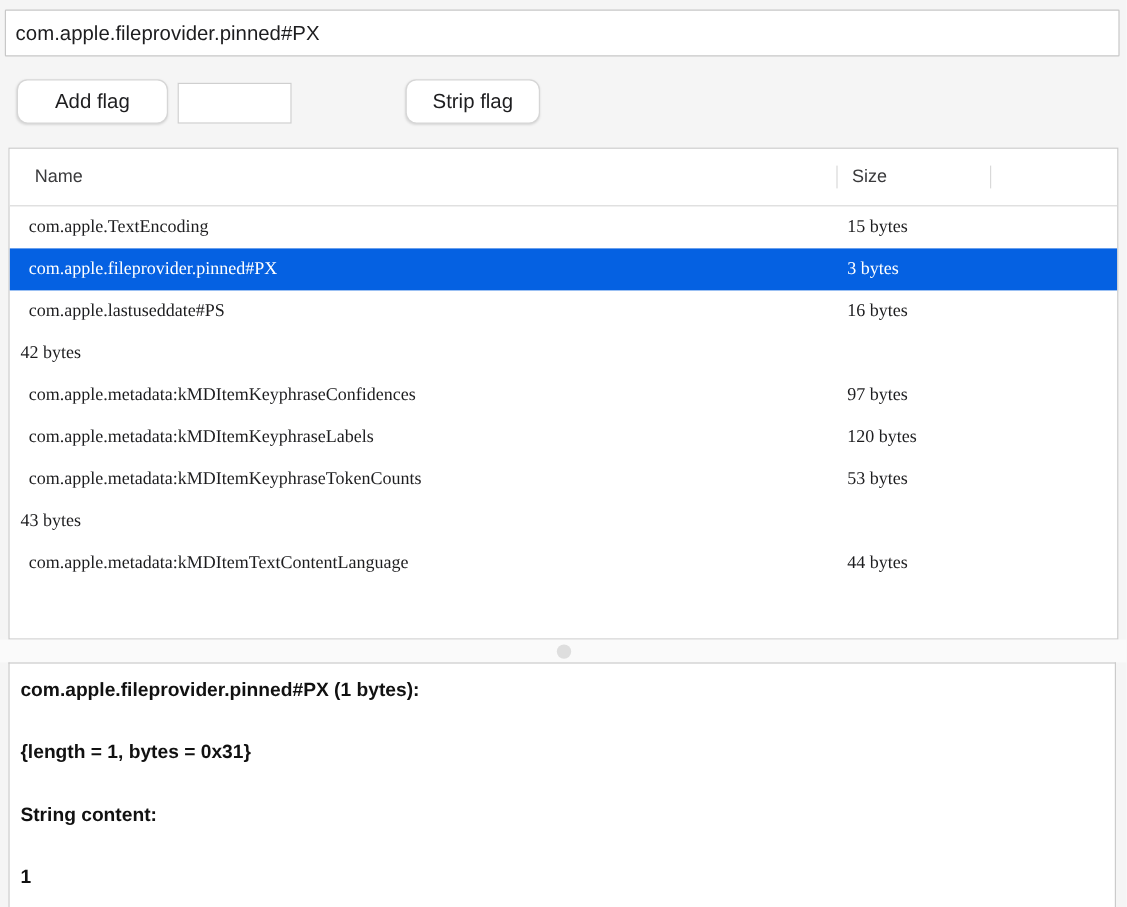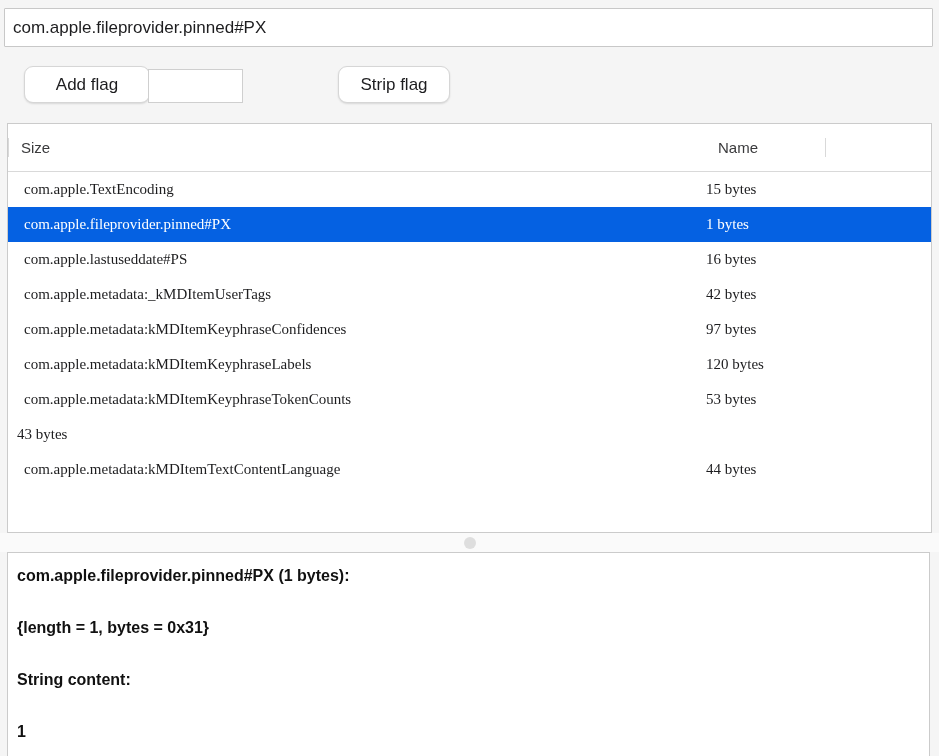--- a/index.html
+++ b/index.html
@@ -32,21 +32,21 @@
     position: absolute; top: 1px; height: 37px;
     background: #ffffff;
     border: 1px solid #d6d6d6;
     border-radius: 9px;
     box-shadow: 0 1px 2px rgba(0,0,0,0.12);
     font-family: "Liberation Sans", sans-serif;
     font-size: 17px; color: #1d1d1f;
     display: flex; align-items: center; justify-content: center;
     cursor: default;
   }
-  .btn-add { left: 24px; width: 126px; }
+  .btn-add { left: 14px; width: 126px; }
   .btn-strip { left: 338px; width: 112px; }
   .flag-input {
     position: absolute; left: 148px; top: 4px; width: 95px; height: 34px;
     background: #ffffff;
     border: 1px solid #cfcfcf;
     font-family: "Liberation Sans", sans-serif;
     font-size: 16px; padding: 0 6px;
     outline: none;
   }
 
@@ -121,39 +121,38 @@
   <input class="name-field" value="com.apple.fileprovider.pinned#PX" style="">
 
   <div class="toolbar">
     <button class="push-btn btn-add">Add flag</button>
     <input class="flag-input" value="" style="">
     <button class="push-btn btn-strip">Strip flag</button>
   </div>
 
   <div class="table">
     <div class="thead">
+      <div class="th name">Name</div>
       <div class="th size">Size</div>
-      <div class="th name">Name</div>
       <div class="th rest"></div>
     </div>
     <div class="tbody" id="tbody">
         <div class="tr">
           <div class="td name">com.apple.TextEncoding</div>
           <div class="td size">15 bytes</div>
         </div>
         <div class="tr selected">
           <div class="td name">com.apple.fileprovider.pinned#PX</div>
-          <div class="td size">1 bytes</div>
+          <div class="td size">3 bytes</div>
         </div>
         <div class="tr">
           <div class="td name">com.apple.lastuseddate#PS</div>
           <div class="td size">16 bytes</div>
         </div>
         <div class="tr">
-          <div class="td name">com.apple.metadata:_kMDItemUserTags</div>
           <div class="td size">42 bytes</div>
         </div>
         <div class="tr">
           <div class="td name">com.apple.metadata:kMDItemKeyphraseConfidences</div>
           <div class="td size">97 bytes</div>
         </div>
         <div class="tr">
           <div class="td name">com.apple.metadata:kMDItemKeyphraseLabels</div>
           <div class="td size">120 bytes</div>
         </div>

